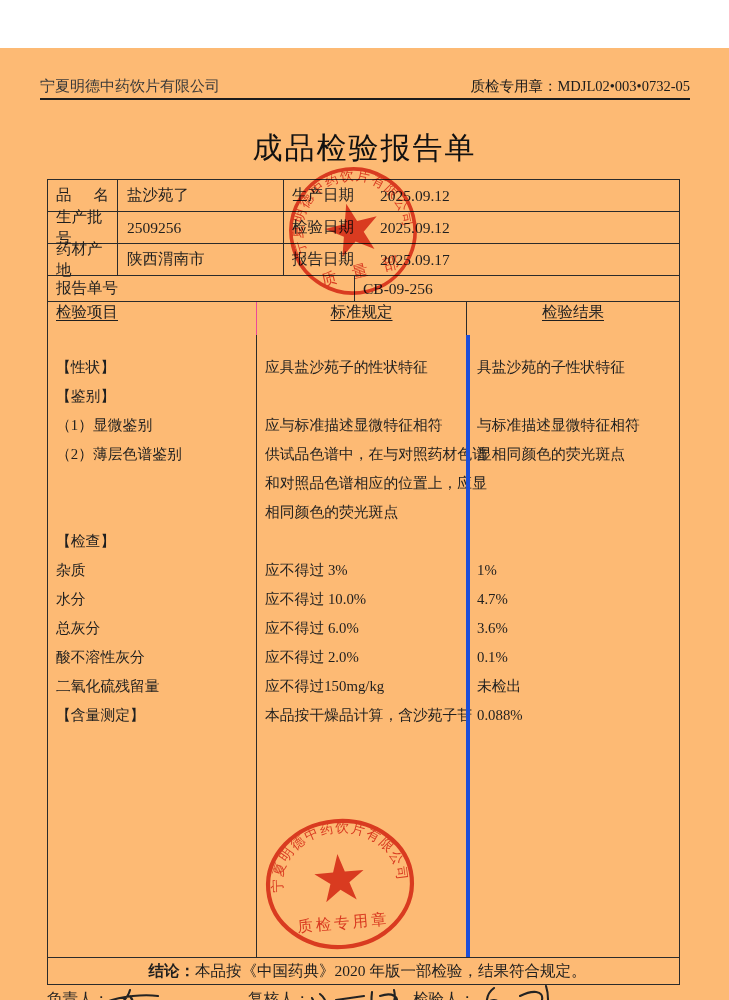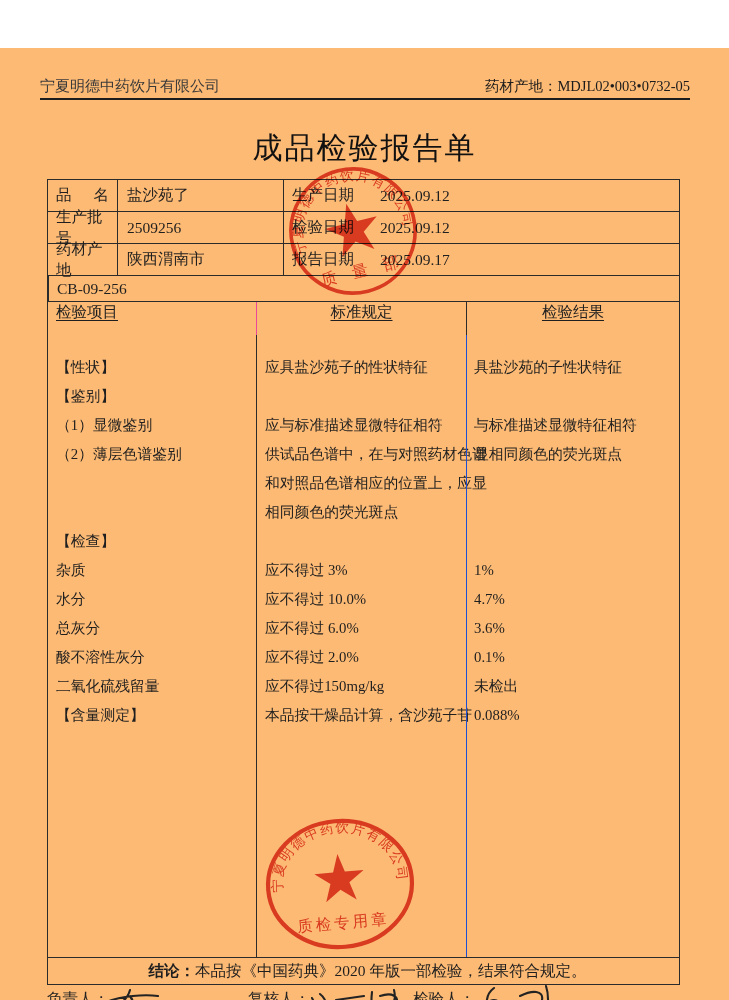--- a/index.html
+++ b/index.html
@@ -29,21 +29,21 @@
   .thead{display:flex;height:33px;font-size:15.5px;}
   .th{box-sizing:border-box;display:flex;align-items:flex-start;}
   .th-1{width:208px;padding-left:8px;}
   .th-2{width:210px;border-left:1px solid #ec4899;justify-content:center;}
   .th-3{flex:1;border-left:1px solid #2b2b2b;justify-content:center;}
   .th span{text-decoration:underline;text-underline-offset:3px;}
   .tbody{display:flex;height:622px;}
   .col{box-sizing:border-box;padding-top:18px;font-size:14.8px;}
   .col-1{width:208px;padding-left:8px;}
   .col-2{width:210px;border-left:1px solid #2b2b2b;padding-left:8px;}
-  .col-3{flex:1;border-left:1px solid #1d4ed8;padding-left:7px;}
+  .col-3{flex:1;border-left:4px solid #1d4ed8;padding-left:7px;}
   .tl{height:29px;line-height:29px;white-space:nowrap;overflow:visible;}
   sub{font-size:9px;}
   
   .conclusion{border-top:1px solid #2b2b2b;height:26px;line-height:26px;font-size:15.5px;padding-left:8px;text-align:center;}
   .conclusion b{font-weight:bold;}
   
   .sig-label{position:absolute;font-size:15.5px;color:#222;}
   .sig{position:absolute;}
   .sig path{fill:none;stroke:#232323;stroke-width:2.1;stroke-linecap:round;stroke-linejoin:round;}
   
@@ -51,21 +51,21 @@
   .stamp-top{left:273px;top:103px;transform:rotate(-14deg);}
   .stamp-bottom{left:250px;top:756px;transform:rotate(-5deg);}
 </style>
 </head>
 <body>
 
 <div class="page">
 
   <div class="hdr">
     <span class="hdr-company">宁夏明德中药饮片有限公司</span>
-    <span class="hdr-code"><span>药材产地：</span><span>MDJL02•003•0732-05</span></span>
+    <span class="hdr-code"><span>质检专用章：</span><span>MDJL02•003•0732-05</span></span>
   </div>
 
   <div class="doc-title">成品检验报告单</div>
 
   <div class="doc-table">
 
     <div class="info-row">
       <div class="i-label spread">
         <span>品</span>
         <span>名</span>
@@ -89,20 +89,21 @@
     <div class="info-row">
       <div class="i-label">药材产地</div>
       <div class="i-value">陕西渭南市</div>
       <div class="i-right">
         <span class="i-rlabel">报告日期</span>
         <span class="i-rvalue">2025.09.17</span>
       </div>
     </div>
 
     <div class="info-row last">
+      <div class="i-left-merged">报告单号</div>
       <div class="i-right">
         <span class="i-rlabel">CB-09-256</span>
       </div>
     </div>
 
     <div class="thead">
       <div class="th th-1">
           <span>检验项目</span>
         </div>
       <div class="th th-2">

